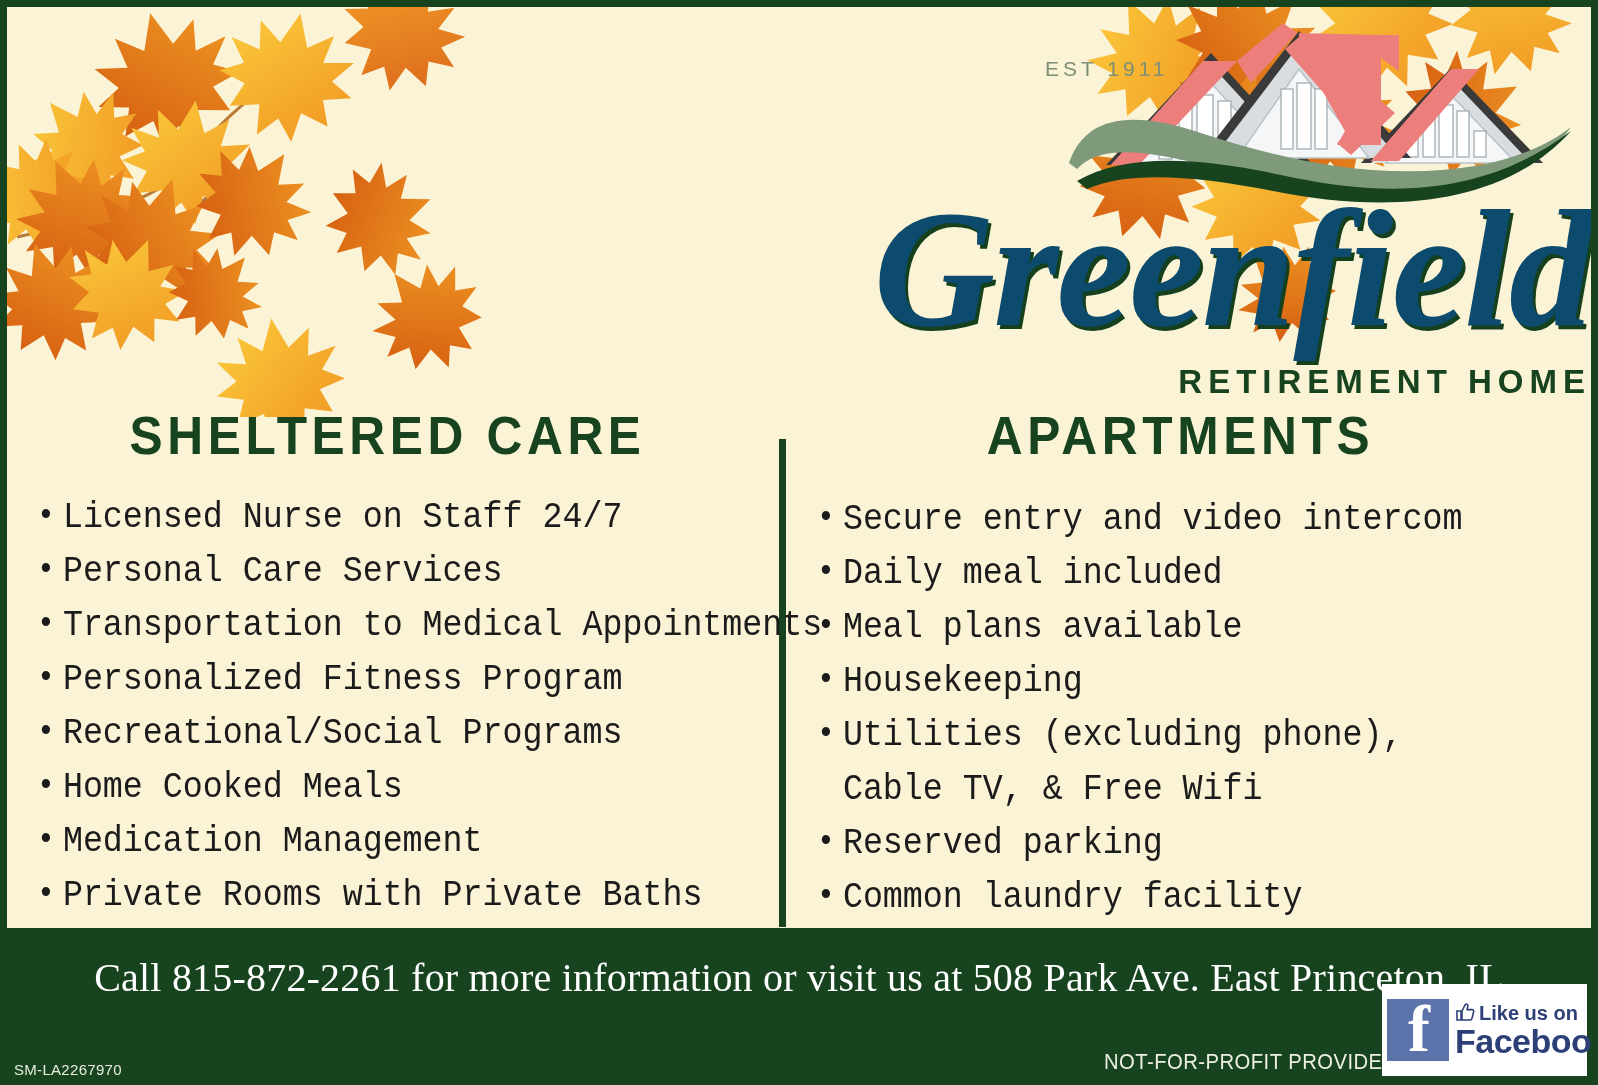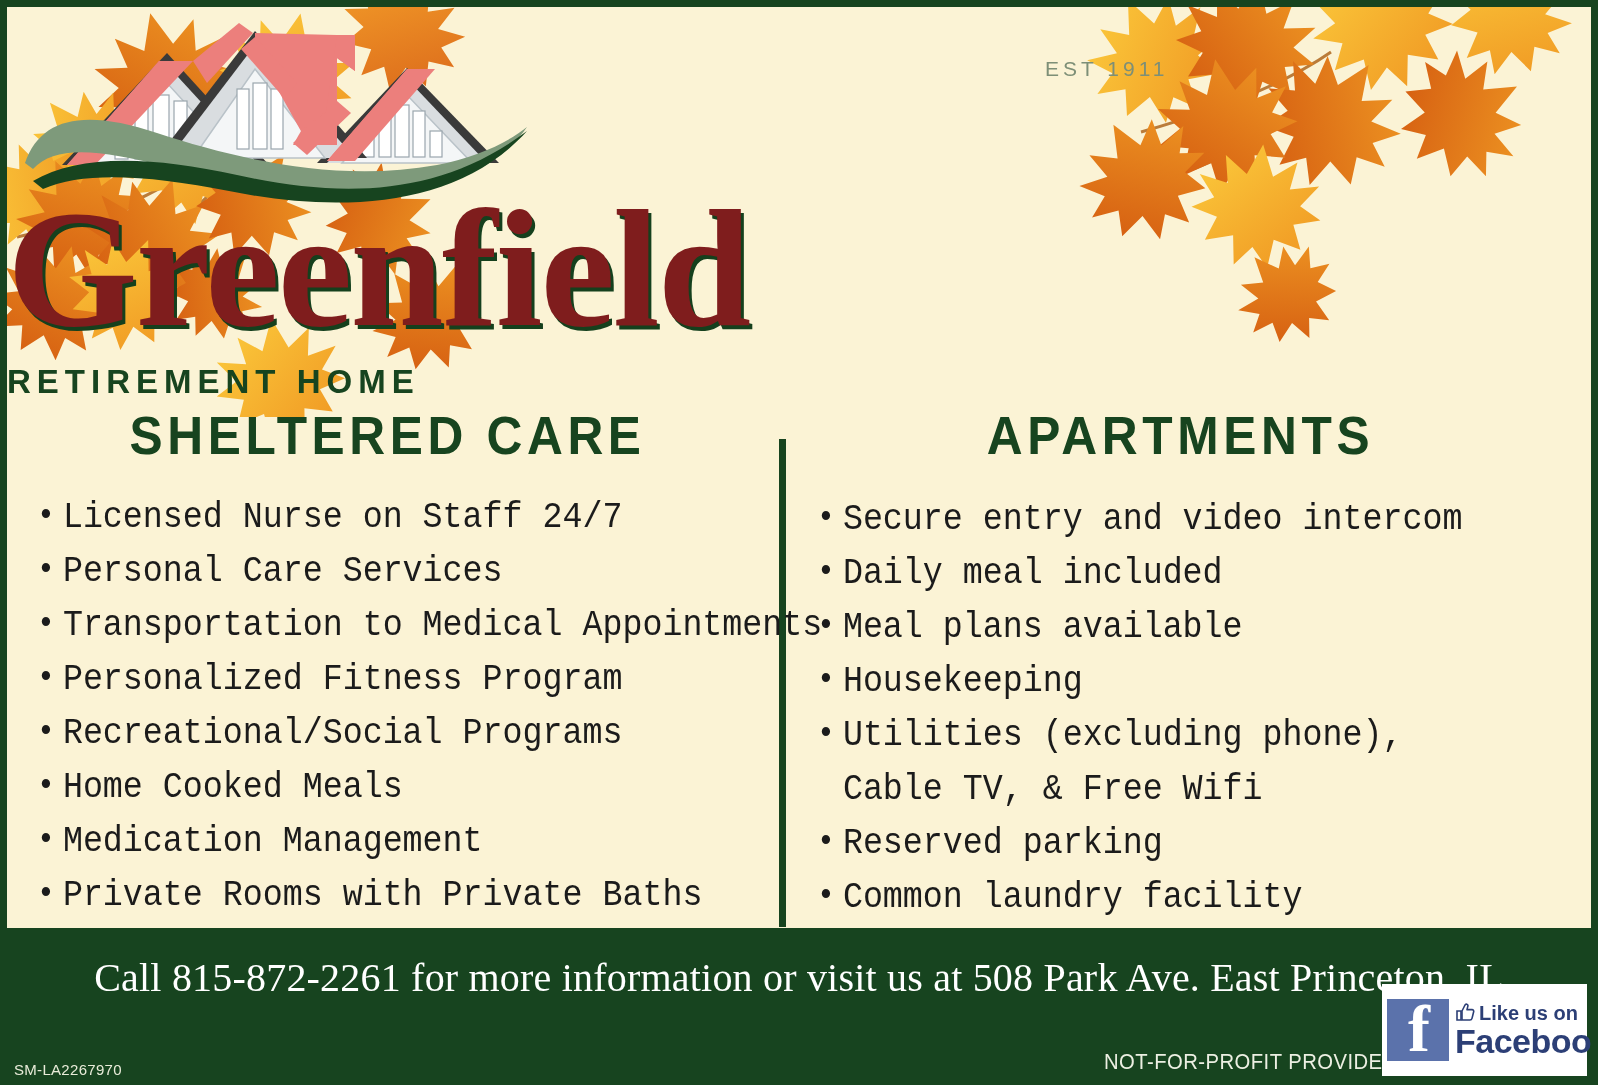--- a/index.html
+++ b/index.html
@@ -15,32 +15,32 @@
   }
 
   
   .leaves{position:absolute;pointer-events:none;}
   .leaf-tl{left:-30px;top:-20px;}
   .leaf-tr{right:-10px;top:-25px;}
 
   
   .logo-wrap{
     position:absolute;left:0;right:0;top:6px;height:400px;
-    display:flex;flex-direction:column;align-items:flex-start;
+    display:flex;flex-direction:column;align-items:flex-end;
   }
   .est{
     position:absolute;left:1038px;top:44px;
     font-family:"Liberation Sans",sans-serif;
     font-size:21px;letter-spacing:4px;color:#7d8f77;font-weight:400;
   }
   .brand{
     font-family:"Liberation Serif","DejaVu Serif",serif;
-    font-weight:700;
+    font-style:italic;font-weight:700;
     font-size:168px;line-height:150px;
-    color:#7f1d1d;
+    color:#0c4a6e;
     letter-spacing:-2px;
     text-shadow:3px 4px 0 #15401d;
     margin-top:-6px;
   }
   .brand-sub{
     font-family:"Liberation Sans",sans-serif;
     font-weight:700;font-size:33px;letter-spacing:6px;
     color:#17441f;margin-top:20px;
   }
 

